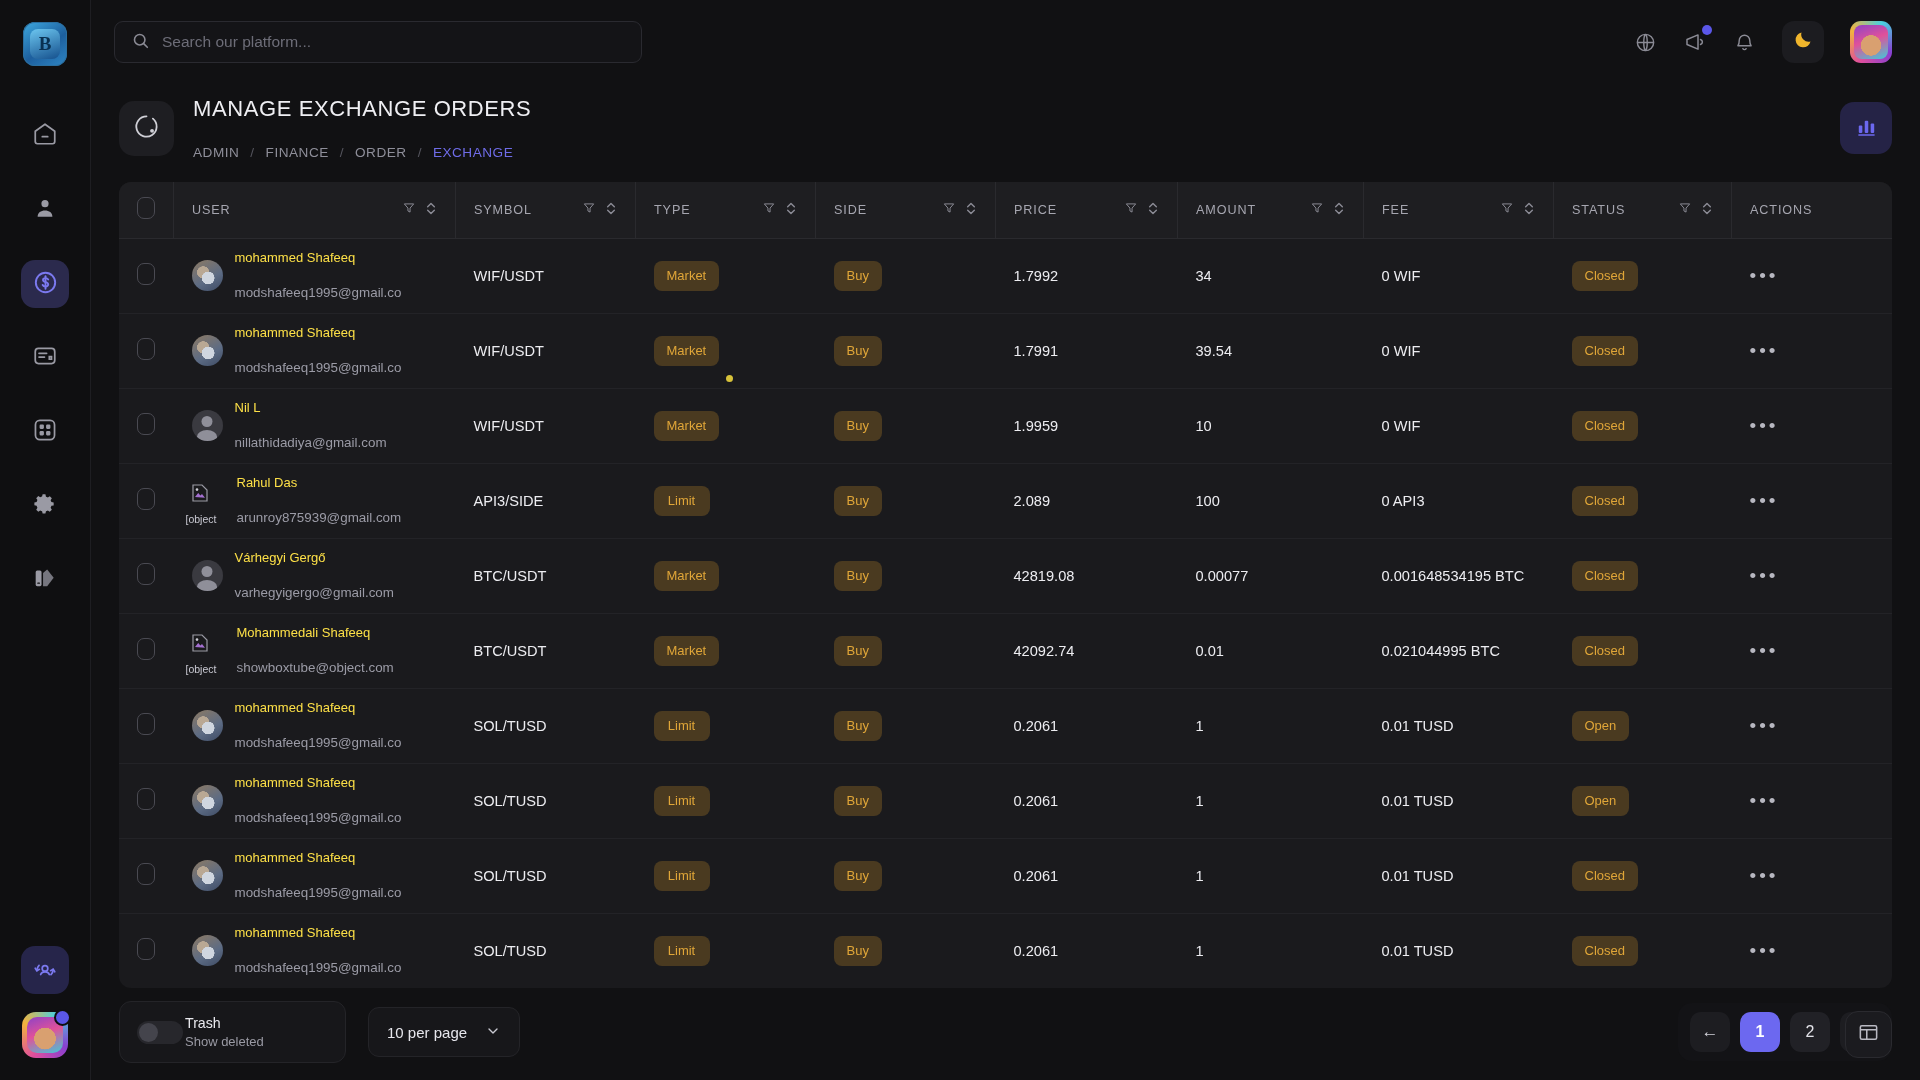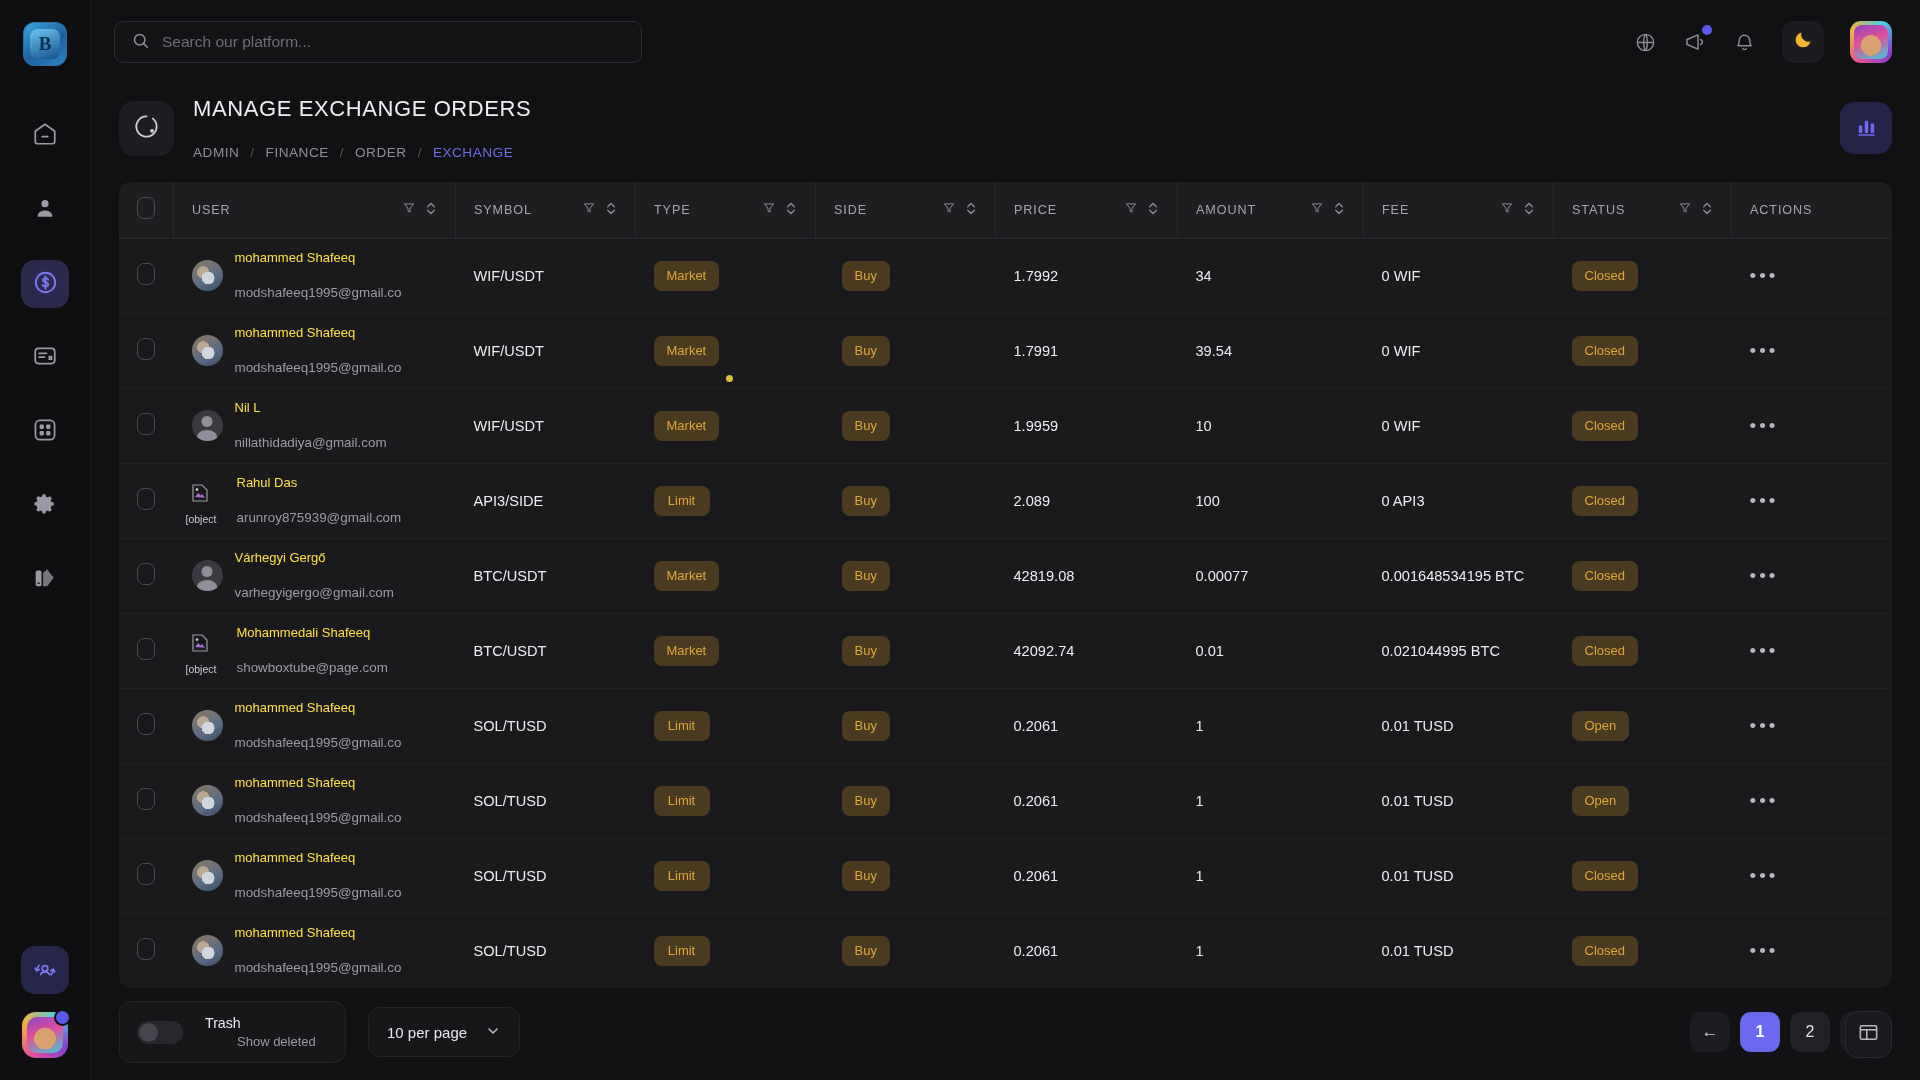--- a/index.html
+++ b/index.html
@@ -173,40 +173,40 @@
     position:absolute; left:-6px; bottom:-8px; font-size:10.5px; color:#c9c9d2; white-space:nowrap;
     font-family:"Liberation Sans",sans-serif;
   }
   .u-name { font-size:13px; color:#fde047; line-height:1.22; }
   .u-mail { font-size:13.4px; color:#9b9ba6; line-height:1.3; margin-top:18px;}
   .pill {
     display:inline-flex; align-items:center; justify-content:center;
     height:30px; min-width:56px; padding:0 13px; border-radius:8px;
     background:#4a3a20; color:#e0a638; font-size:13px;
   }
-  .pill.side { min-width:46px;margin-left:8px; }
+  .pill.side { min-width:46px; }
   .dots { color:#b7b7c0; letter-spacing:3px; font-size:19px; line-height:1; }
   .tip {
     position:absolute; width:7px;height:7px;border-radius:50%;background:#d7c23a;
   }
 
   
   .footer {
     margin: 13px 28px 0 28px; display:flex; align-items:center; gap:22px;
   }
   .trash-card {
     width:227px;height:62px;border-radius:12px;background:#17171a;border:1px solid #242428;
-    display:flex; align-items:center; gap:22px; padding:0 17px;
+    display:flex; align-items:center; gap:2px; padding:0 17px;
   }
   .switch {
     width:46px;height:23px;border-radius:12px;background:#27272c;position:relative;flex:0 0 46px;
   }
   .switch .knob{ position:absolute; left:2px; top:2px; width:19px;height:19px;border-radius:50%;background:#44444c;}
   .trash-t1{ font-size:14.2px;color:#eaeaef; line-height:1.2;}
-  .trash-t2{ font-size:13px;color:#9a9aa4; margin-top:2px;margin-left:32px;}
+  .trash-t2{ font-size:13px;color:#9a9aa4; margin-top:2px;}
   .perpage {
     height:50px; min-width:152px; border-radius:11px; background:#17171a; border:1px solid #242428;
     display:flex; align-items:center; justify-content:space-between; gap:14px; padding:0 18px;
     font-size:15px; color:#e6e6ec;
   }
   .pager { margin-left:auto; display:flex; align-items:center; gap:10px; padding:9px 12px;
            background:#131316; border-radius:14px; }
   .pg {
     width:40px;height:40px;border-radius:11px;background:#212126;color:#e2e2e8;
     display:flex;align-items:center;justify-content:center;font-size:16px;
@@ -620,21 +620,21 @@
               <td><span class="cb"></span></td>
               <td>
                 <div class="user-cell">
                   <span class="avatar broken"><svg width="16" height="18" viewBox="0 0 16 18" fill="none">
                       <path d="M1 1h9l5 5v11H1z" stroke="#9a9aa4" stroke-width="1.2"></path>
                       <path d="M3 13l3.2-4 2.2 2.6L10 10l3 3.8z" fill="#a36fd0"></path>
                       <circle cx="5" cy="5.6" r="1.3" fill="#cfcfd6"></circle>
                     </svg><span class="alt">[object</span></span>
                   <div>
                     <div class="u-name">Mohammedali Shafeeq</div>
-                    <div class="u-mail">showboxtube@page.com</div>
+                    <div class="u-mail">showboxtube@object.com</div>
                   </div>
                 </div>
               </td>
               <td>BTC/USDT</td>
               <td style="position:relative;"><span class="pill">Market</span></td>
               <td><span class="pill side">Buy</span></td>
               <td>42092.74</td>
               <td>0.01</td>
               <td>0.021044995 BTC</td>
               <td><span class="pill">Closed</span></td>

